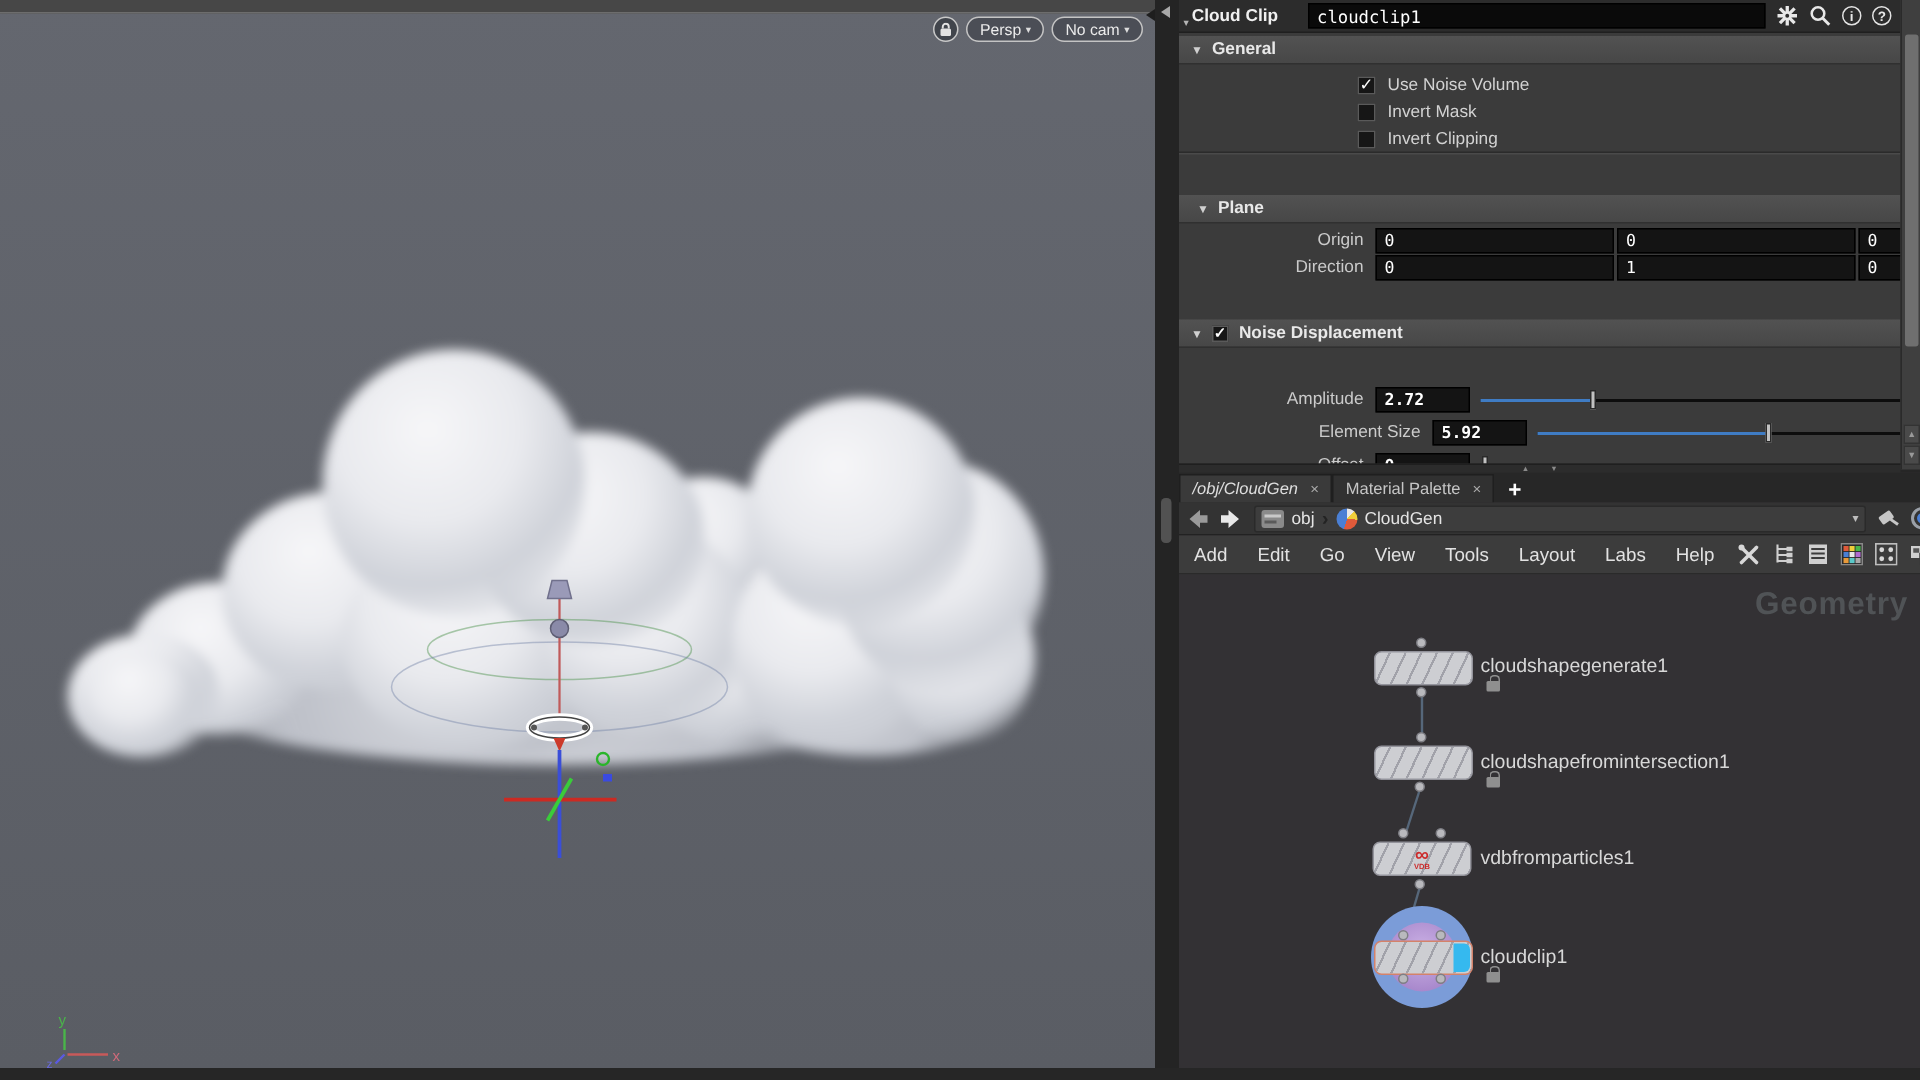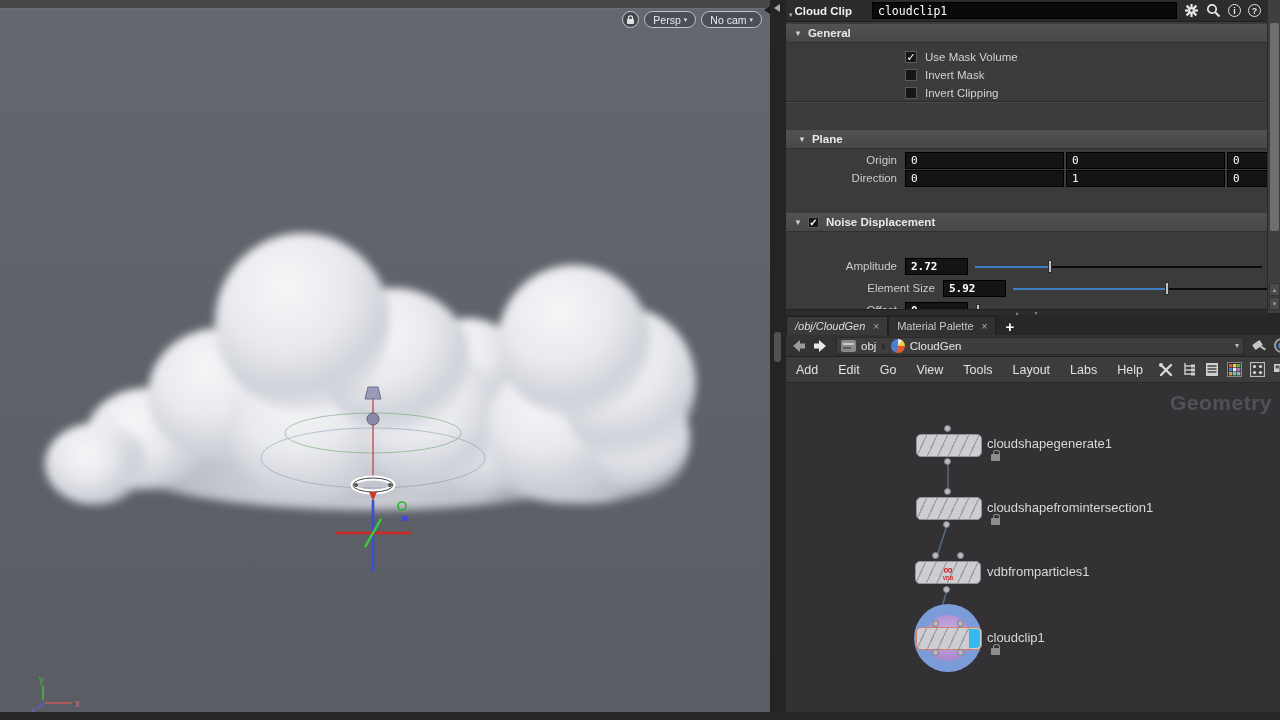--- a/index.html
+++ b/index.html
@@ -73,21 +73,21 @@
   .chk.on { color:#fff; }
   .chk.sm { width:11px; height:11px; font-size:10px; }
   .chklab { color:#d2d2d2; font-size:11.5px; }
   .sep { position:absolute; left:0; width:100%; height:2px; border-top:1px solid #2b2b2b; border-bottom:1px solid #4a4a4a; }
   .tabs { position:absolute; left:4px; top:106px; height:18px; display:flex; gap:2px; width:473px;
     border-bottom:1px solid #5c5c5c; }
   .tab { height:18px; padding:0 10px; font-size:11.5px; color:#c2c2c2; background:#414141;
     border:1px solid #262626; border-bottom:none; border-radius:3px 3px 0 0;
     display:flex; align-items:center; cursor:pointer; }
   .tab.active { background:#555555; color:#ffffff; font-weight:bold; }
-  .prow { position:absolute; left:0; width:481px; height:17px; }
+  .prow { position:absolute; left:12px; width:481px; height:17px; }
   .plab { position:absolute; left:0; top:0; width:111px; height:17px; color:#cbcbcb;
     font-size:11.5px; text-align:right; line-height:17px; }
   .pflds { position:absolute; left:119px; right:4px; top:0; height:17px; display:flex; gap:2px; }
   .pfld { flex:1; height:17px; background:#141414; border:1px solid #000; color:#fff;
     font-family:"DejaVu Sans Mono", monospace; font-size:11px; padding:0 5px; }
   .pfld.num { position:absolute; left:119px; width:63px; flex:none; font-weight:bold; }
   .slider { position:absolute; top:8px; height:2px; background:#0d0d0d; cursor:pointer; }
   .slider .fill { position:absolute; left:0; top:0; height:2px; background:#3f7cc4; }
   .slider .hndl { position:absolute; top:-6px; width:4px; height:13px; background:#c2c2c2;
     border:1px solid #2a2a2a; margin-left:-2px; cursor:ew-resize; }
@@ -276,21 +276,21 @@
       </div>
     </div>
 
     <div class="secbar" style="top:24px;">
       <span class="tri">▼</span>
       <span>General</span>
     </div>
 
     <div class="chkrow" style="top:50px;">
       <span class="chk on">✓</span>
-      <span class="chklab">Use Mask Volume</span>
+      <span class="chklab">Use Noise Volume</span>
     </div>
     <div class="chkrow" style="top:68px;">
       <span class="chk"></span>
       <span class="chklab">Invert Mask</span>
     </div>
     <div class="chkrow" style="top:86px;">
       <span class="chk"></span>
       <span class="chklab">Invert Clipping</span>
     </div>
 

